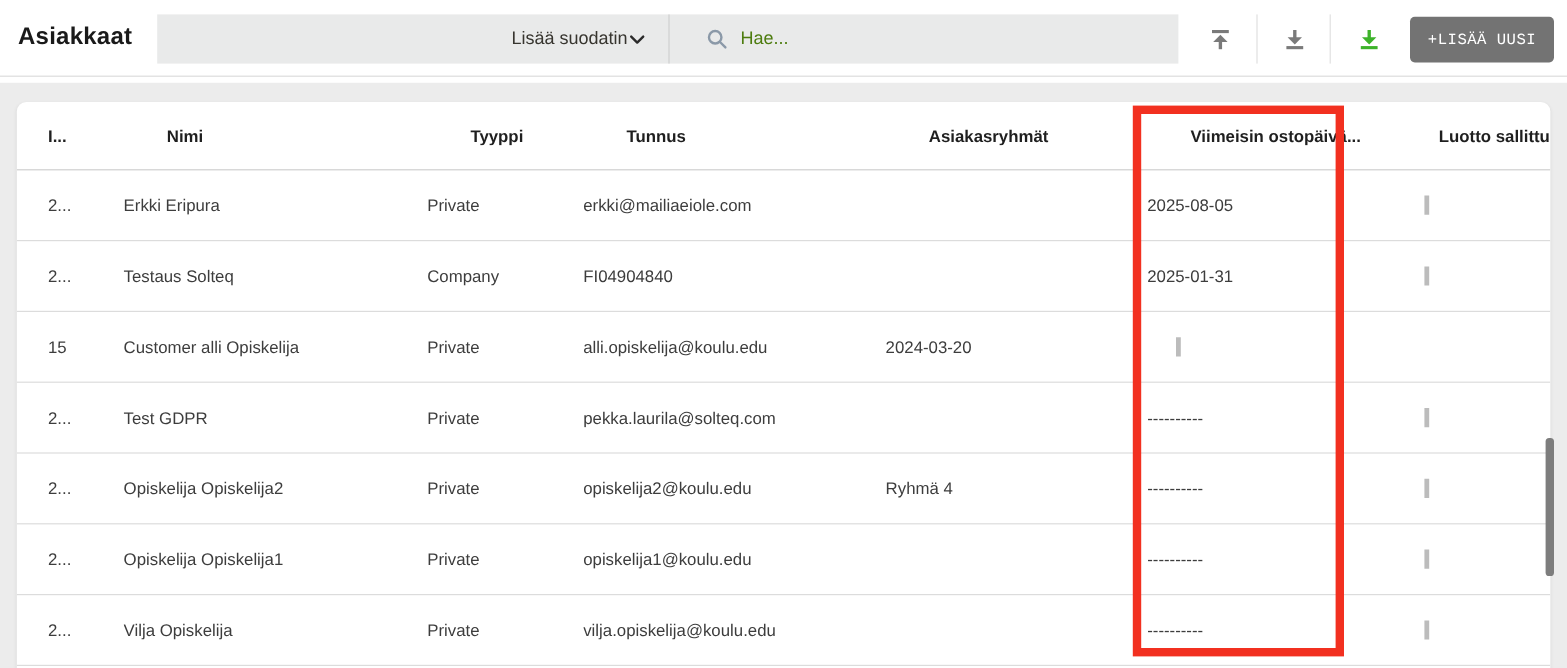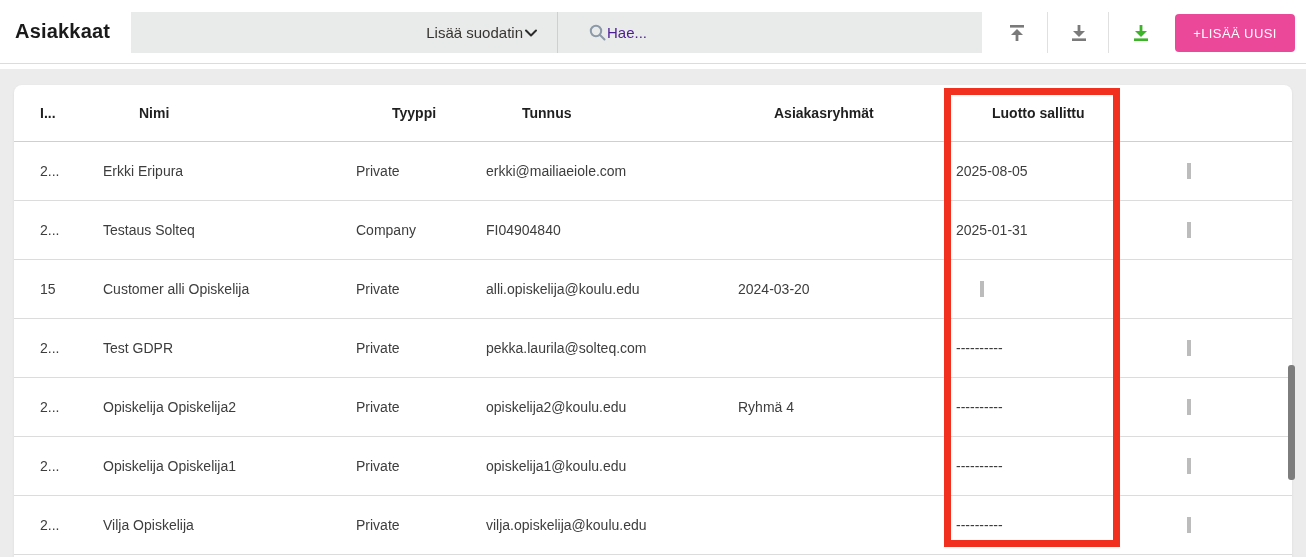--- a/index.html
+++ b/index.html
@@ -22,33 +22,33 @@
     position:absolute; left:131px; top:12px; width:851px; height:41px;
     background:#e9eaea; display:flex; align-items:stretch;
   }
   .filter-dropdown {
     width:426px; display:flex; align-items:center; justify-content:flex-end;
     padding:0 18px 0 20px; cursor:pointer;
   }
   .filter-label { font-size:15px; color:#37352f; }
   .bar-divider { width:1px; background:#cfcfcf; }
   .search-box { flex:1; display:flex; align-items:center; padding-left:30px; }
-  .search-placeholder { font-size:15px; color:#4c1d95; }
+  .search-placeholder { font-size:15px; color:#4d7c0f; margin-left:10px; }
 
   .icon-btn {
     position:absolute; top:13px; width:40px; height:40px; background:transparent;
     border:none; display:flex; align-items:center; justify-content:center; cursor:pointer;
   }
   .vdivider { position:absolute; top:12px; height:41px; width:1px; background:#e0e0e0; }
 
   .add-button {
     position:absolute; left:1175px; top:14px; height:38px; width:120px;
-    background:#ec4899; color:#ffffff; border:none; border-radius:4px;
+    background:#737373; color:#ffffff; border:none; border-radius:4px;
     font-size:13px; letter-spacing:.4px; cursor:pointer;
-    font-family:Liberation Sans, sans-serif;
+    font-family:Liberation Mono, monospace;
   }
 
   
   .page-bg { position:absolute; left:0; top:69px; width:1306px; height:488px; background:#ececec; }
 
   
   .card {
     position:absolute; left:14px; top:85px; width:1278px; height:472px;
     background:#ffffff; border-radius:8px 8px 0 0;
     box-shadow:0 1px 3px rgba(0,0,0,.07); z-index:2; overflow:hidden;
@@ -145,20 +145,21 @@
 <div class="page-bg"></div>
 
 <div class="card">
 
   <div class="trow thead">
     <div class="cell c-id">I...</div>
     <div class="cell">Nimi</div>
     <div class="cell">Tyyppi</div>
     <div class="cell">Tunnus</div>
     <div class="cell">Asiakasryhmät</div>
+    <div class="cell">Viimeisin ostopäivä...</div>
     <div class="cell">Luotto sallittu</div>
   </div>
 
   <div class="trow tbody-row">
     <div class="cell c-id">2...</div>
     <div class="cell">Erkki Eripura</div>
     <div class="cell">Private</div>
     <div class="cell">erkki@mailiaeiole.com</div>
     <div class="cell"></div>
     <div class="cell">2025-08-05</div>

